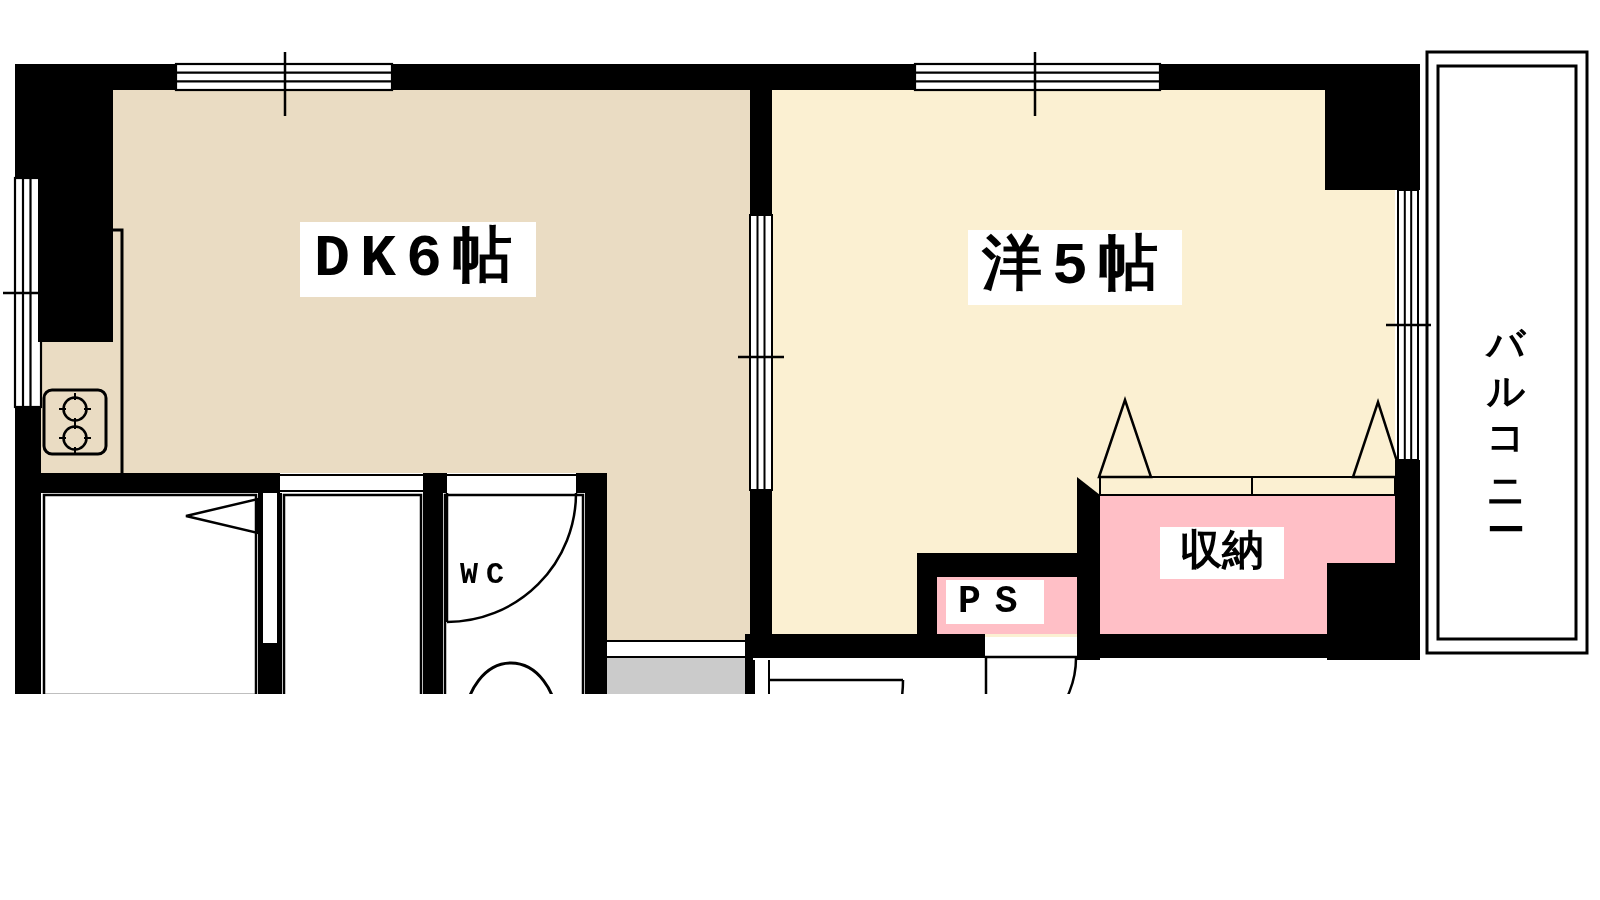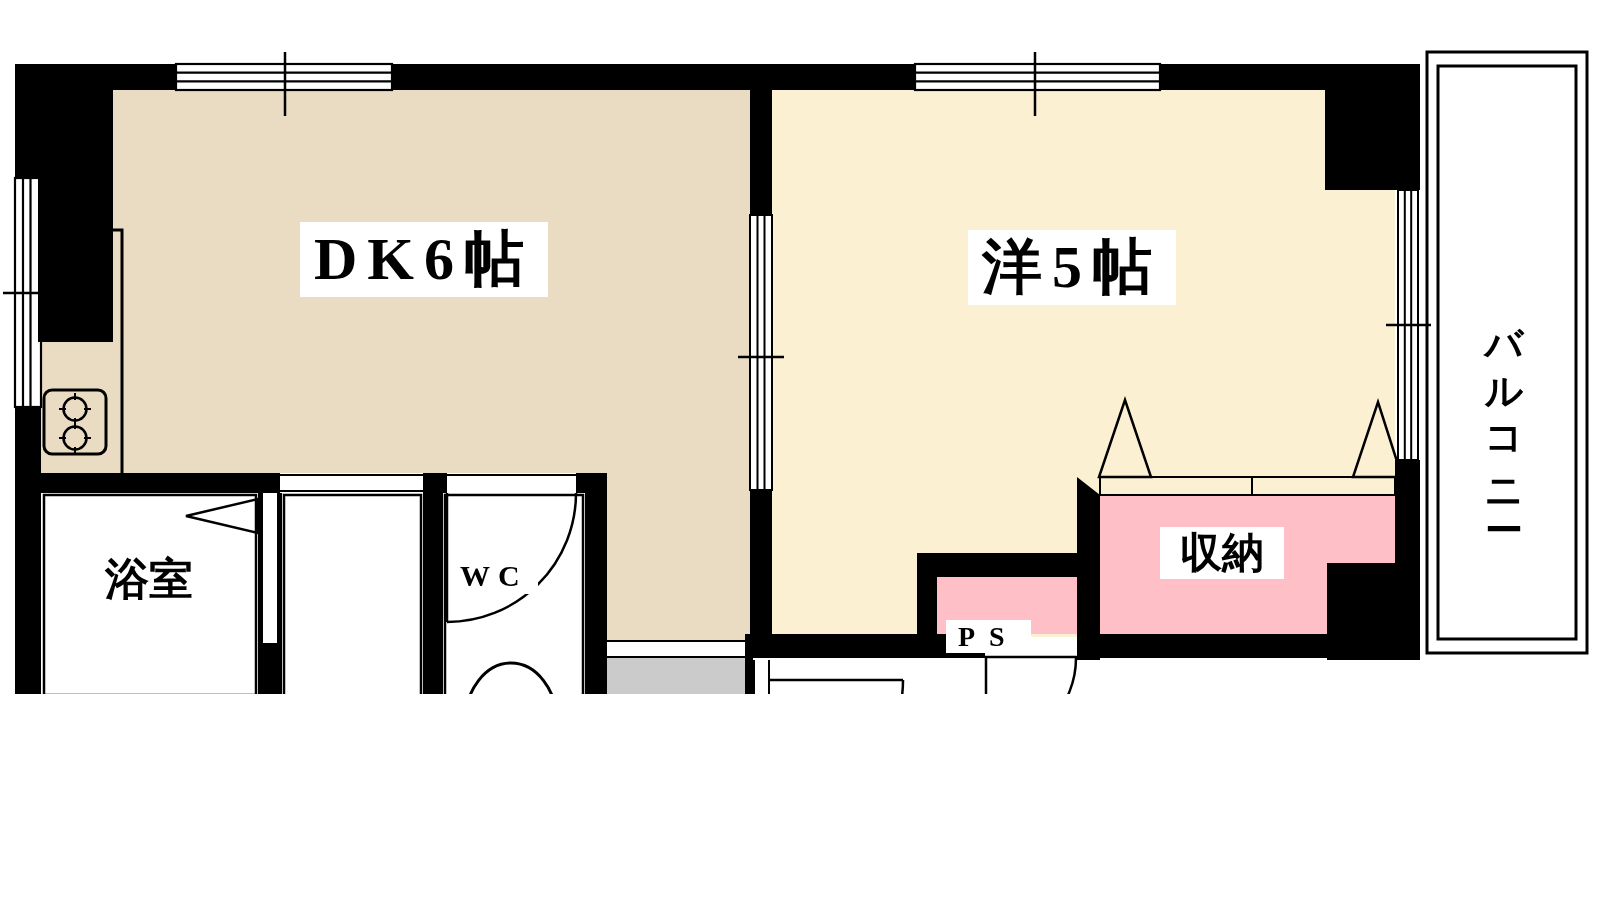--- a/index.html
+++ b/index.html
@@ -1,38 +1,38 @@
 <!DOCTYPE html>
 <html style="--wall: #000000; --dk: #EADCC3; --western: #FBF0D2; --wet: #DBE9FA; --pink: #FFBFC6; --gray: #CBCBCB; --bg: #FFFFFF;"><head>
 <meta charset="utf-8">
 <style>
   html,body{margin:0;padding:0;background:#fff;}
   .stage{
     position:relative;width:1600px;height:694px;
     background:var(--bg,#fff);overflow:hidden;
-    font-family:Liberation Serif, serif;
+    font-family:Liberation Mono, monospace;
   }
   .stage svg{position:absolute;left:0;top:0;}
   
   .f-wall{fill:var(--wall,#000);}
   .f-dk{fill:var(--dk,#EADCC3);}
   .f-west{fill:var(--western,#FBF0D2);}
   .f-wet{fill:var(--wet,#DBE9FA);}
   .f-pink{fill:var(--pink,#FFBFC6);}
   .f-gray{fill:var(--gray,#CBCBCB);}
   .f-white{fill:#ffffff;}
   .ln{stroke:var(--wall,#000);fill:none;}
   .lbl{
     position:absolute;background:#fff;color:#000;font-weight:bold;
     line-height:1.05;white-space:nowrap;
   }
   .lbl-big{font-size:60px;letter-spacing:10px;padding:6px 14px;}
   .lbl-mid{font-size:44px;padding:4px 10px;}
   .lbl-wc{font-size:30px;letter-spacing:8px;padding:2px 10px;}
-  .lbl-ps{font-size:28px;letter-spacing:14px;padding:2px 12px;margin-top:40px;}
+  .lbl-ps{font-size:38px;letter-spacing:14px;padding:2px 12px;}
   .lbl-sto{font-size:42px;padding:4px 20px;}
   .lbl-balcony{
     background:transparent;font-size:38px;letter-spacing:9px;
     writing-mode:vertical-rl;text-orientation:mixed;padding:0;
   }
 </style>
 </head>
 <body>
 
 <div class="stage">
@@ -197,18 +197,17 @@
   </g>
 
   <g>
     <ellipse class="ln" stroke-width="3" cx="511" cy="723" rx="46" ry="60"></ellipse>
     <path class="ln" stroke-width="3" d="M457,815 L457,790 L473,790 L473,781 L549,781 L549,790 L565,790 L565,815"></path>
   </g>
 </svg>
 
   <div class="lbl lbl-big" style="left:300px;top:222px;">DK6帖</div>
   <div class="lbl lbl-big" style="left:968px;top:230px;">洋5帖</div>
-  <div class="lbl lbl-mid" style="left:95px;top:553px;">浴室</div>
   <div class="lbl lbl-wc" style="left:450px;top:558px;">WC</div>
   <div class="lbl lbl-ps" style="left:946px;top:580px;">PS</div>
   <div class="lbl lbl-sto" style="left:1160px;top:527px;">収納</div>
   <div class="lbl lbl-balcony" style="left:1483px;top:300px;">バルコニー</div>
 </div>
 
 </body></html>

